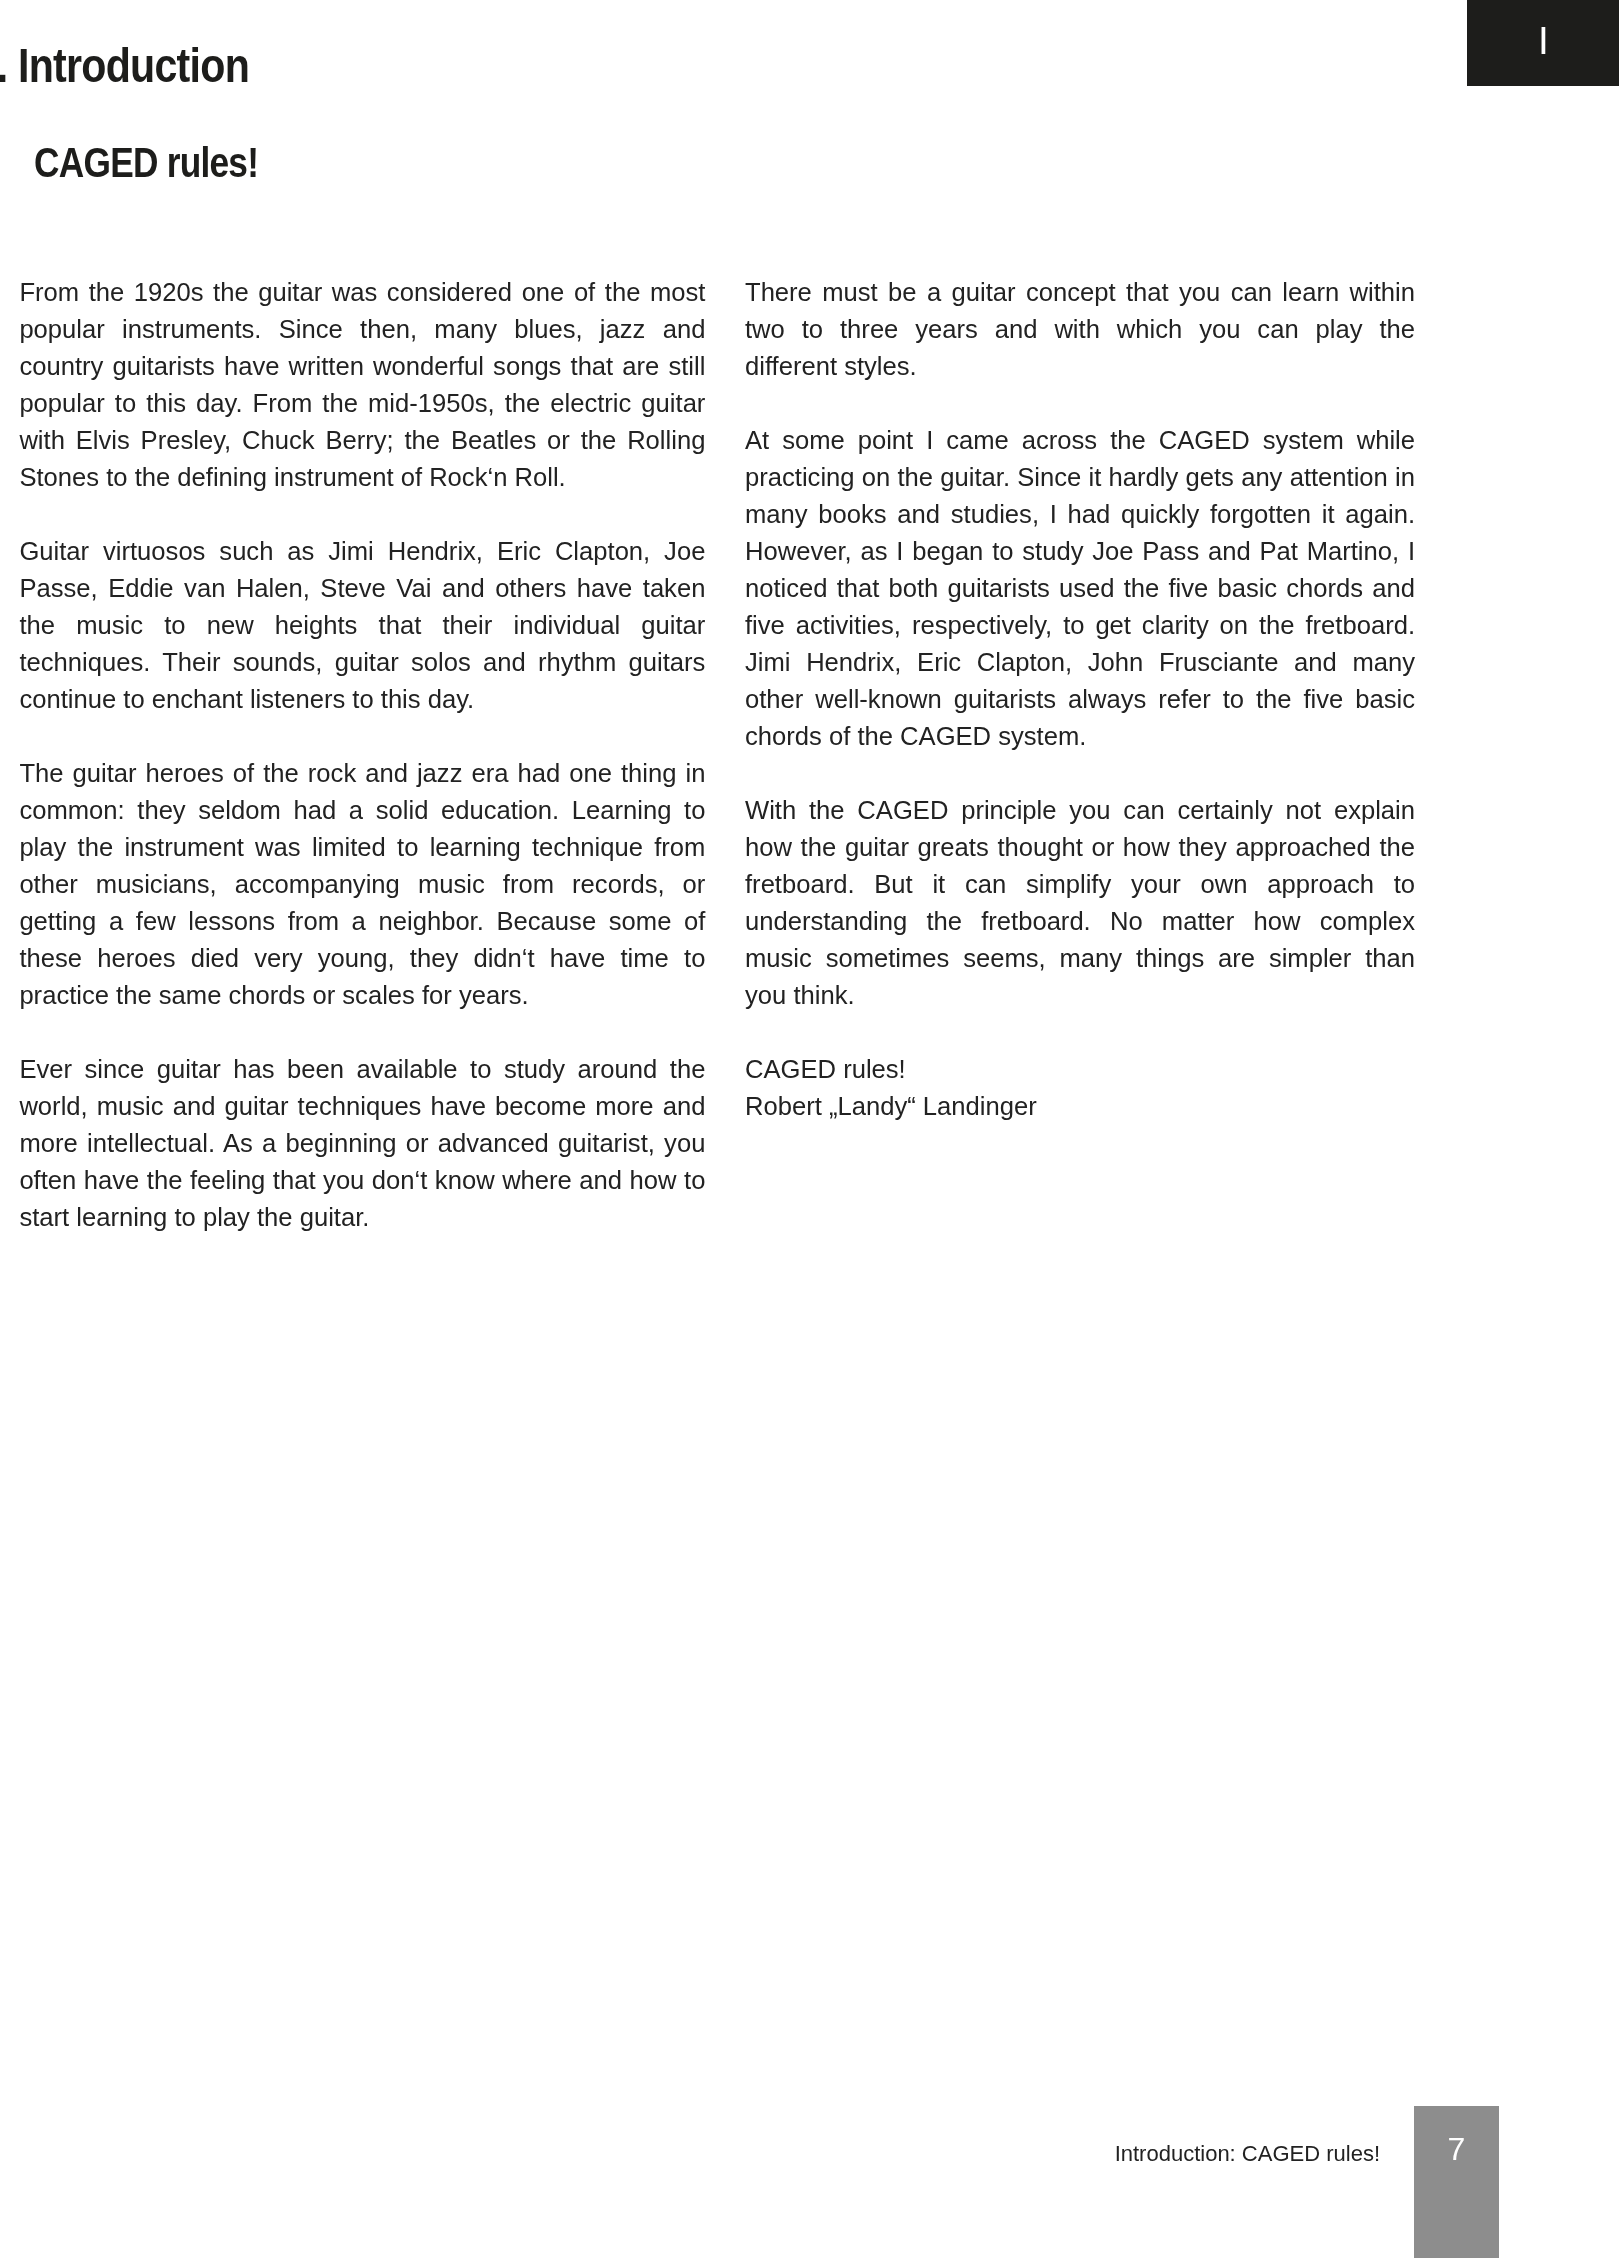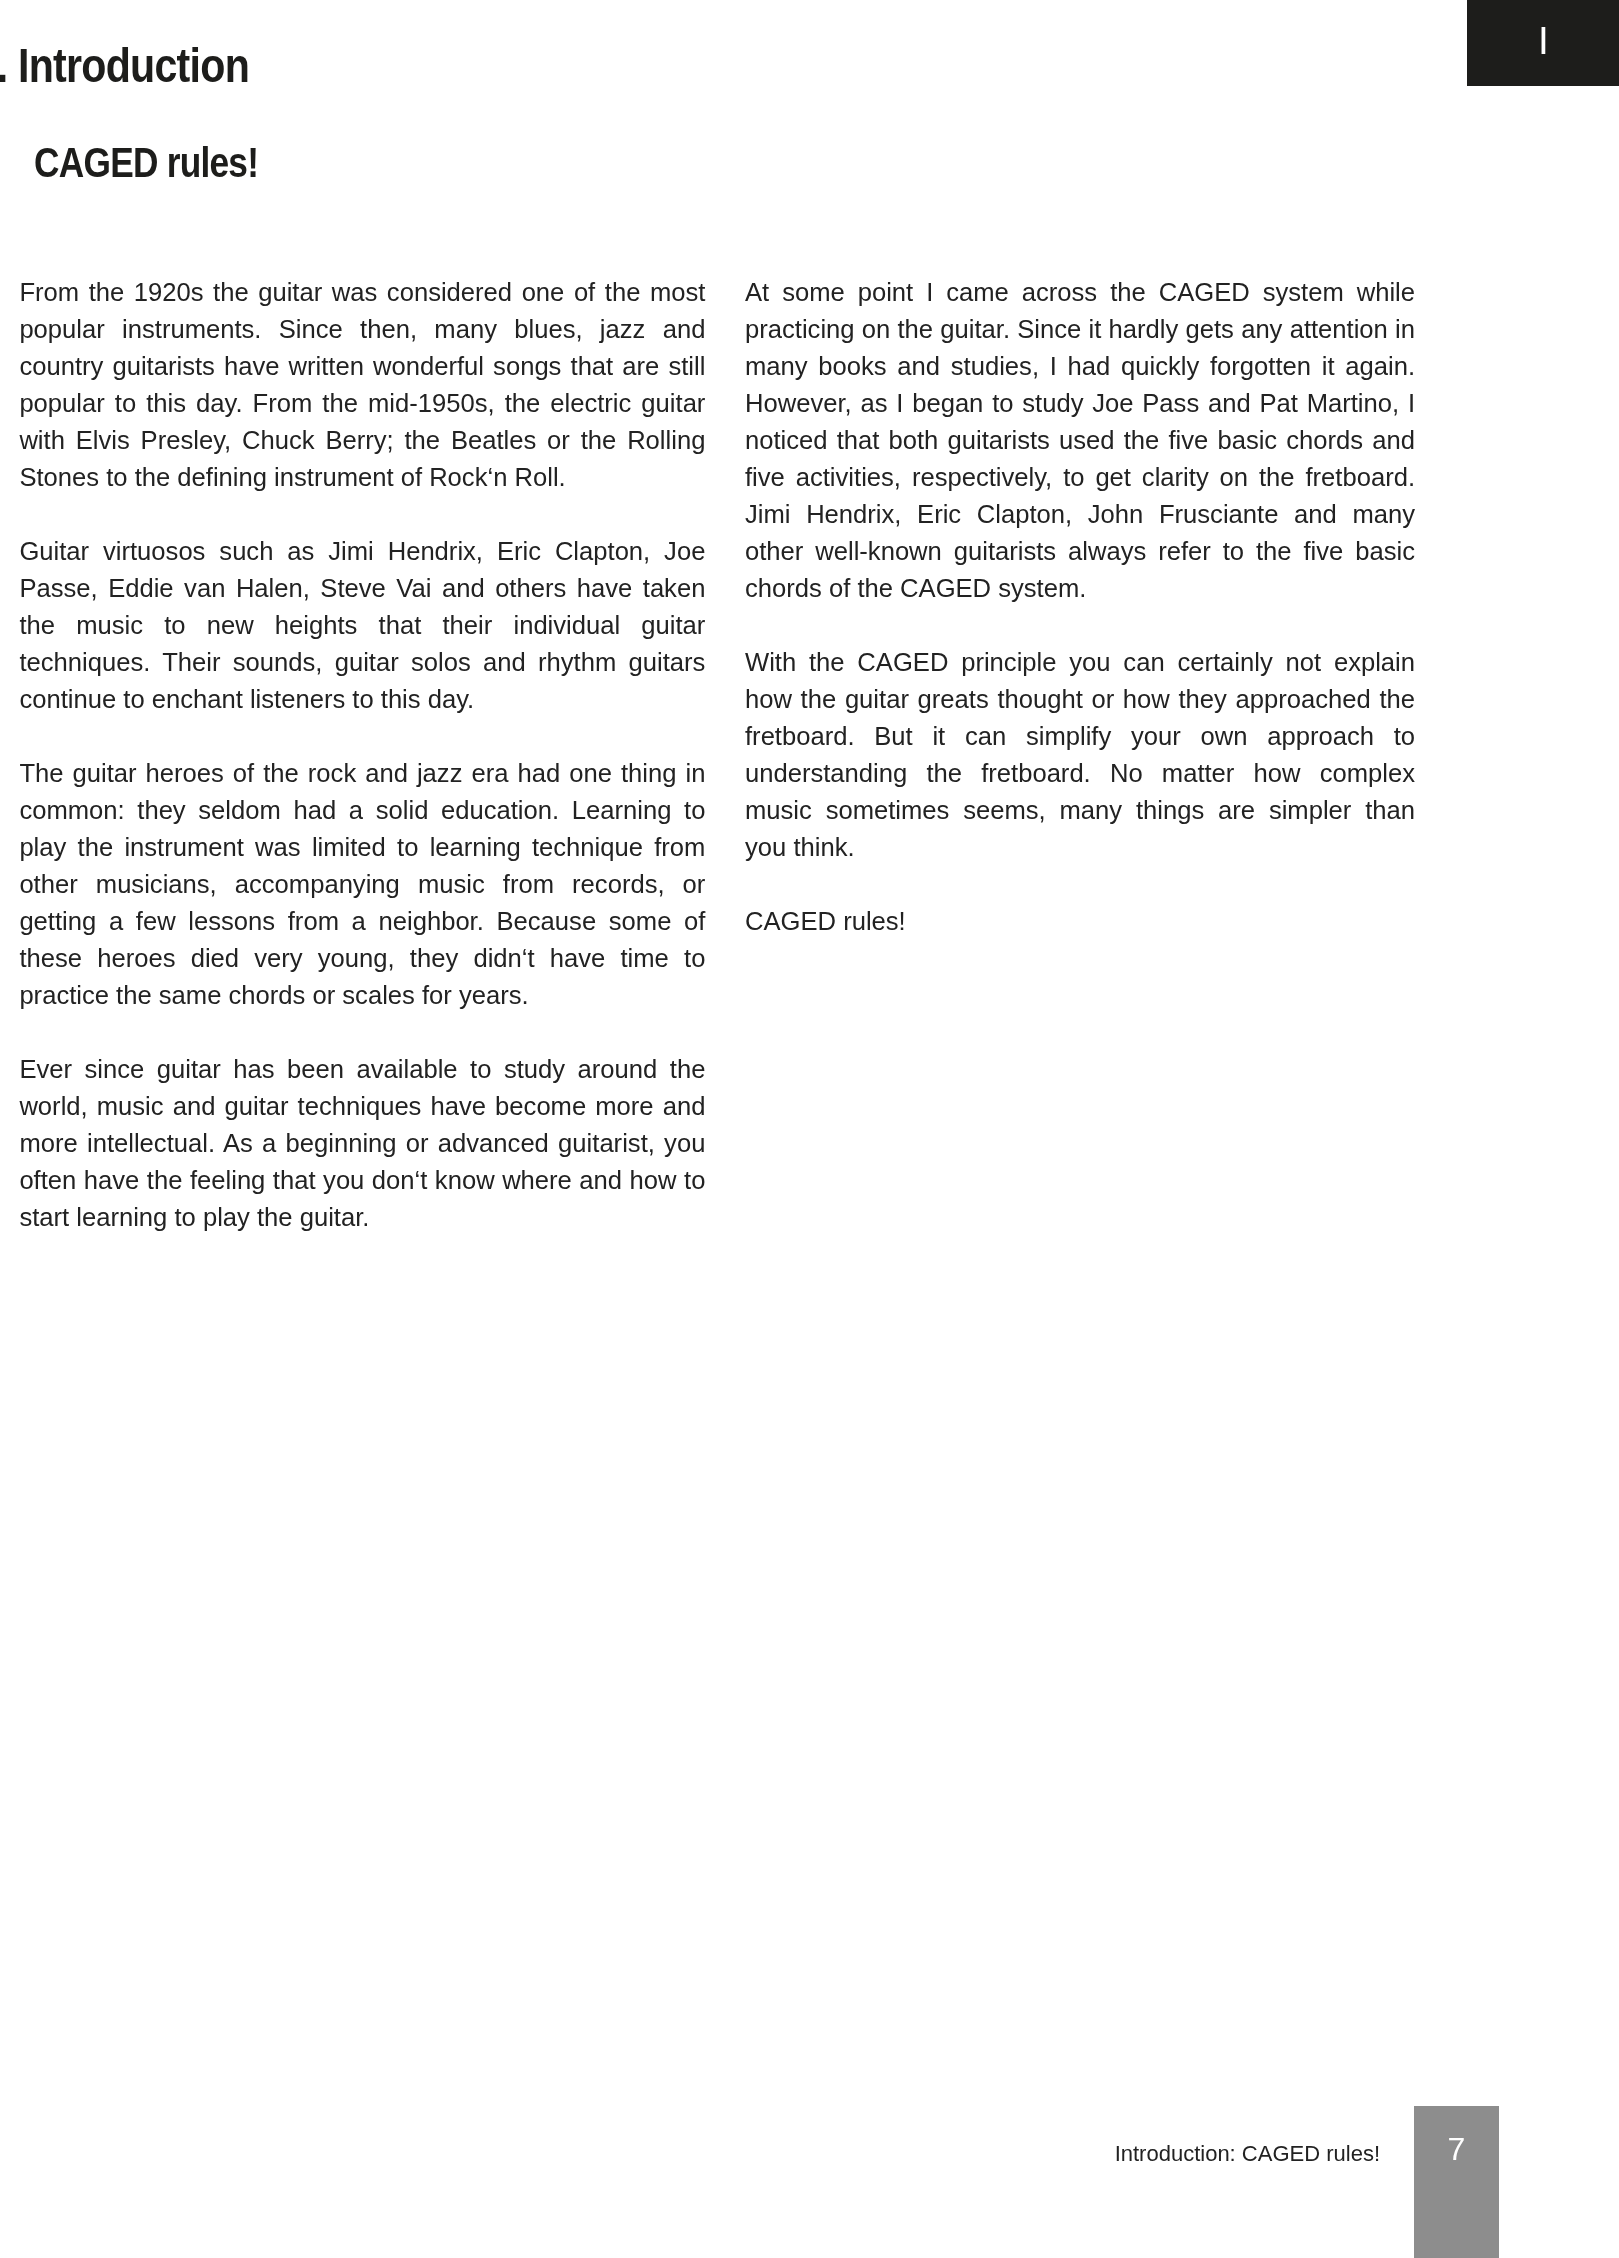--- a/index.html
+++ b/index.html
@@ -119,24 +119,26 @@
   <h2 class="section-title"><span class="condense">CAGED rules!</span></h2>
 
   <div class="col col-left">
     <p>From the 1920s the guitar was considered one of the most popular instruments. Since then, many blues, jazz and country guitarists have written wonderful songs that are still popular to this day. From the mid-1950s, the electric guitar with Elvis Presley, Chuck Berry; the Beatles or the Rolling Stones to the defining instrument of Rock‘n Roll.</p>
     <p>Guitar virtuosos such as Jimi Hendrix, Eric Clapton, Joe Passe, Eddie van Halen, Steve Vai and others have taken the music to new heights that their individual guitar techniques. Their sounds, guitar solos and rhythm guitars continue to enchant listeners to this day.</p>
     <p>The guitar heroes of the rock and jazz era had one thing in common: they seldom had a solid education. Learning to play the instrument was limited to learning technique from other musicians, accompanying music from records, or getting a few lessons from a neighbor. Because some of these heroes died very young, they didn‘t have time to practice the same chords or scales for years.</p>
     <p>Ever since guitar has been available to study around the world, music and guitar techniques have become more and more intellectual. As a beginning or advanced guitarist, you often have the feeling that you don‘t know where and how to start learning to play the guitar.</p>
   </div>
 
   <div class="col col-right">
+    <p>There must be a guitar concept that you can learn within two to three years and with which you can play the different styles.</p>
     <p>At some point I came across the CAGED system while practicing on the guitar. Since it hardly gets any attention in many books and studies, I had quickly forgotten it again. However, as I began to study Joe Pass and Pat Martino, I noticed that both guitarists used the five basic chords and five activities, respectively, to get clarity on the fretboard. Jimi Hendrix, Eric Clapton, John Frusciante and many other well-known guitarists always refer to the five basic chords of the CAGED system.</p>
     <p>With the CAGED principle you can certainly not explain how the guitar greats thought or how they approached the fretboard. But it can simplify your own approach to understanding the fretboard. No matter how complex music sometimes seems, many things are simpler than you think.</p>
     <div class="signature">
       <div>CAGED rules!</div>
+      <div>Robert „Landy“ Landinger</div>
     </div>
   </div>
 
   <div class="footer-caption">Introduction: CAGED rules!</div>
 
   <div class="page-number-box">
     <span>7</span>
   </div>
 
 </div>

